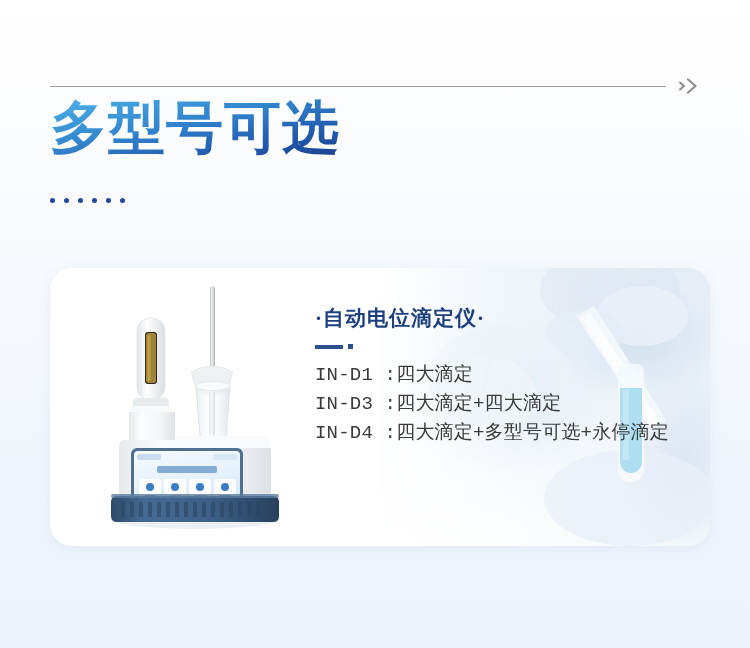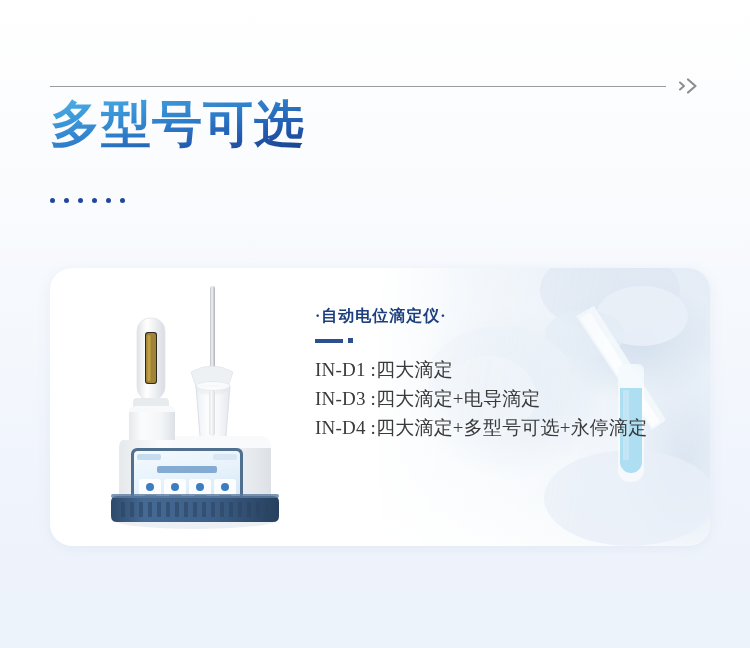--- a/index.html
+++ b/index.html
@@ -48,21 +48,21 @@
     height: 20px;
     margin-left: 10px;
     position: relative;
   }
   .rule-arrow svg { display: block; }
 
   .page-title {
     position: absolute;
     left: 50px; top: 96px;
     font-family: "Liberation Serif", "DejaVu Serif", serif;
-    font-size: 50px;
+    font-size: 57px;
     font-weight: bold;
     letter-spacing: 1px;
     line-height: 1.12;
     background: linear-gradient(168deg,
         #52b3e8 0%,
         #3d9ada 24%,
         #2f7ec9 48%,
         #235cb0 72%,
         #1a3f8d 100%);
     -webkit-background-clip: text;
@@ -129,21 +129,21 @@
 
   
   .card-text {
     position: absolute;
     left: 265px; top: 38px;
     width: 380px;
   }
 
   .card-heading {
     font-family: "Liberation Serif", "DejaVu Serif", serif;
-    font-size: 16px;
+    font-size: 21px;
     font-weight: bold;
     color: #1d3f7d;
     letter-spacing: 1px;
     white-space: nowrap;
     line-height: 1.2;
   }
 
   .heading-underline {
     margin-top: 13px;
     display: flex;
@@ -157,21 +157,21 @@
   .heading-underline .sq {
     width: 5px; height: 5px;
     background: #2c4f8e;
   }
 
   .model-list {
     margin-top: 12px;
     list-style: none;
   }
   .model-list li {
-    font-family: Liberation Serif, serif;
+    font-family: Liberation Mono, monospace;
     font-size: 19px;
     color: #3a3a3a;
     line-height: 29px;
     white-space: nowrap;
     letter-spacing: 0.2px;
   }
 </style>
 </head>
 <body>
 
@@ -335,17 +335,17 @@
   <div class="card-text">
     <div class="card-heading">·自动电位滴定仪·</div>
 
     <div class="heading-underline">
       <span class="bar"></span>
       <span class="sq"></span>
     </div>
 
     <ul class="model-list">
       <li>IN-D1 :四大滴定</li>
-      <li>IN-D3 :四大滴定+电导滴定</li>
+      <li>IN-D3 :四大滴定+四大滴定</li>
       <li>IN-D4 :四大滴定+多型号可选+永停滴定</li>
     </ul>
   </div>
 </div>
 
 </body></html>

